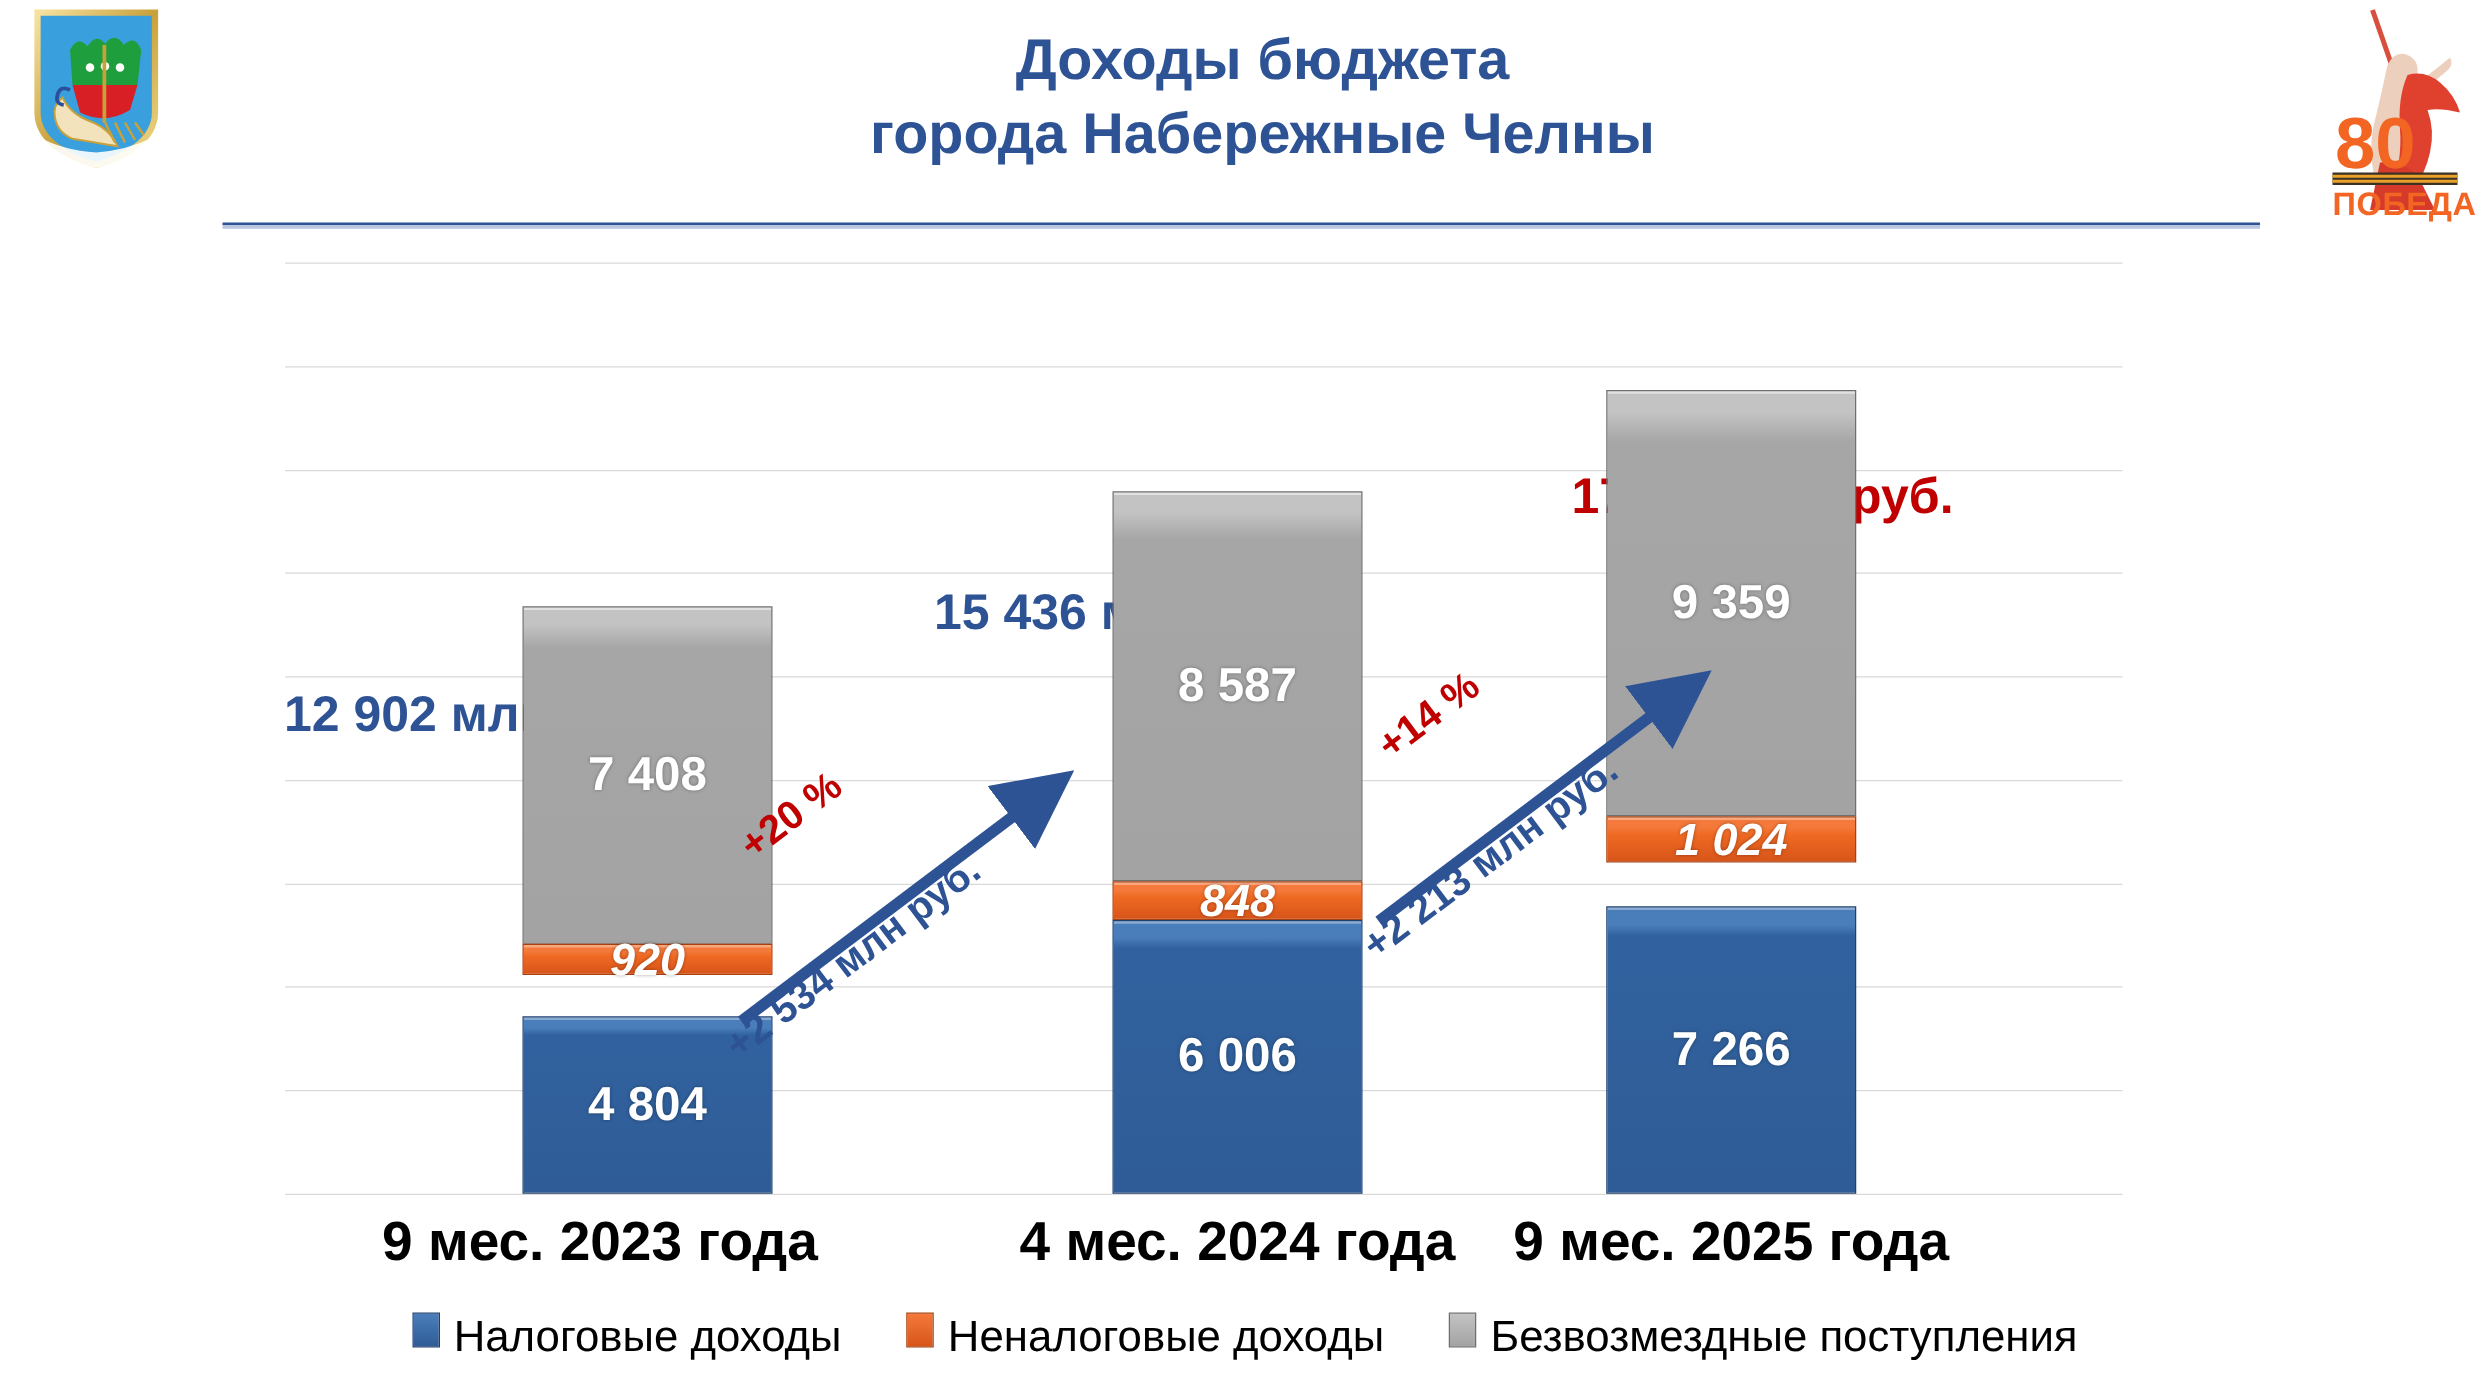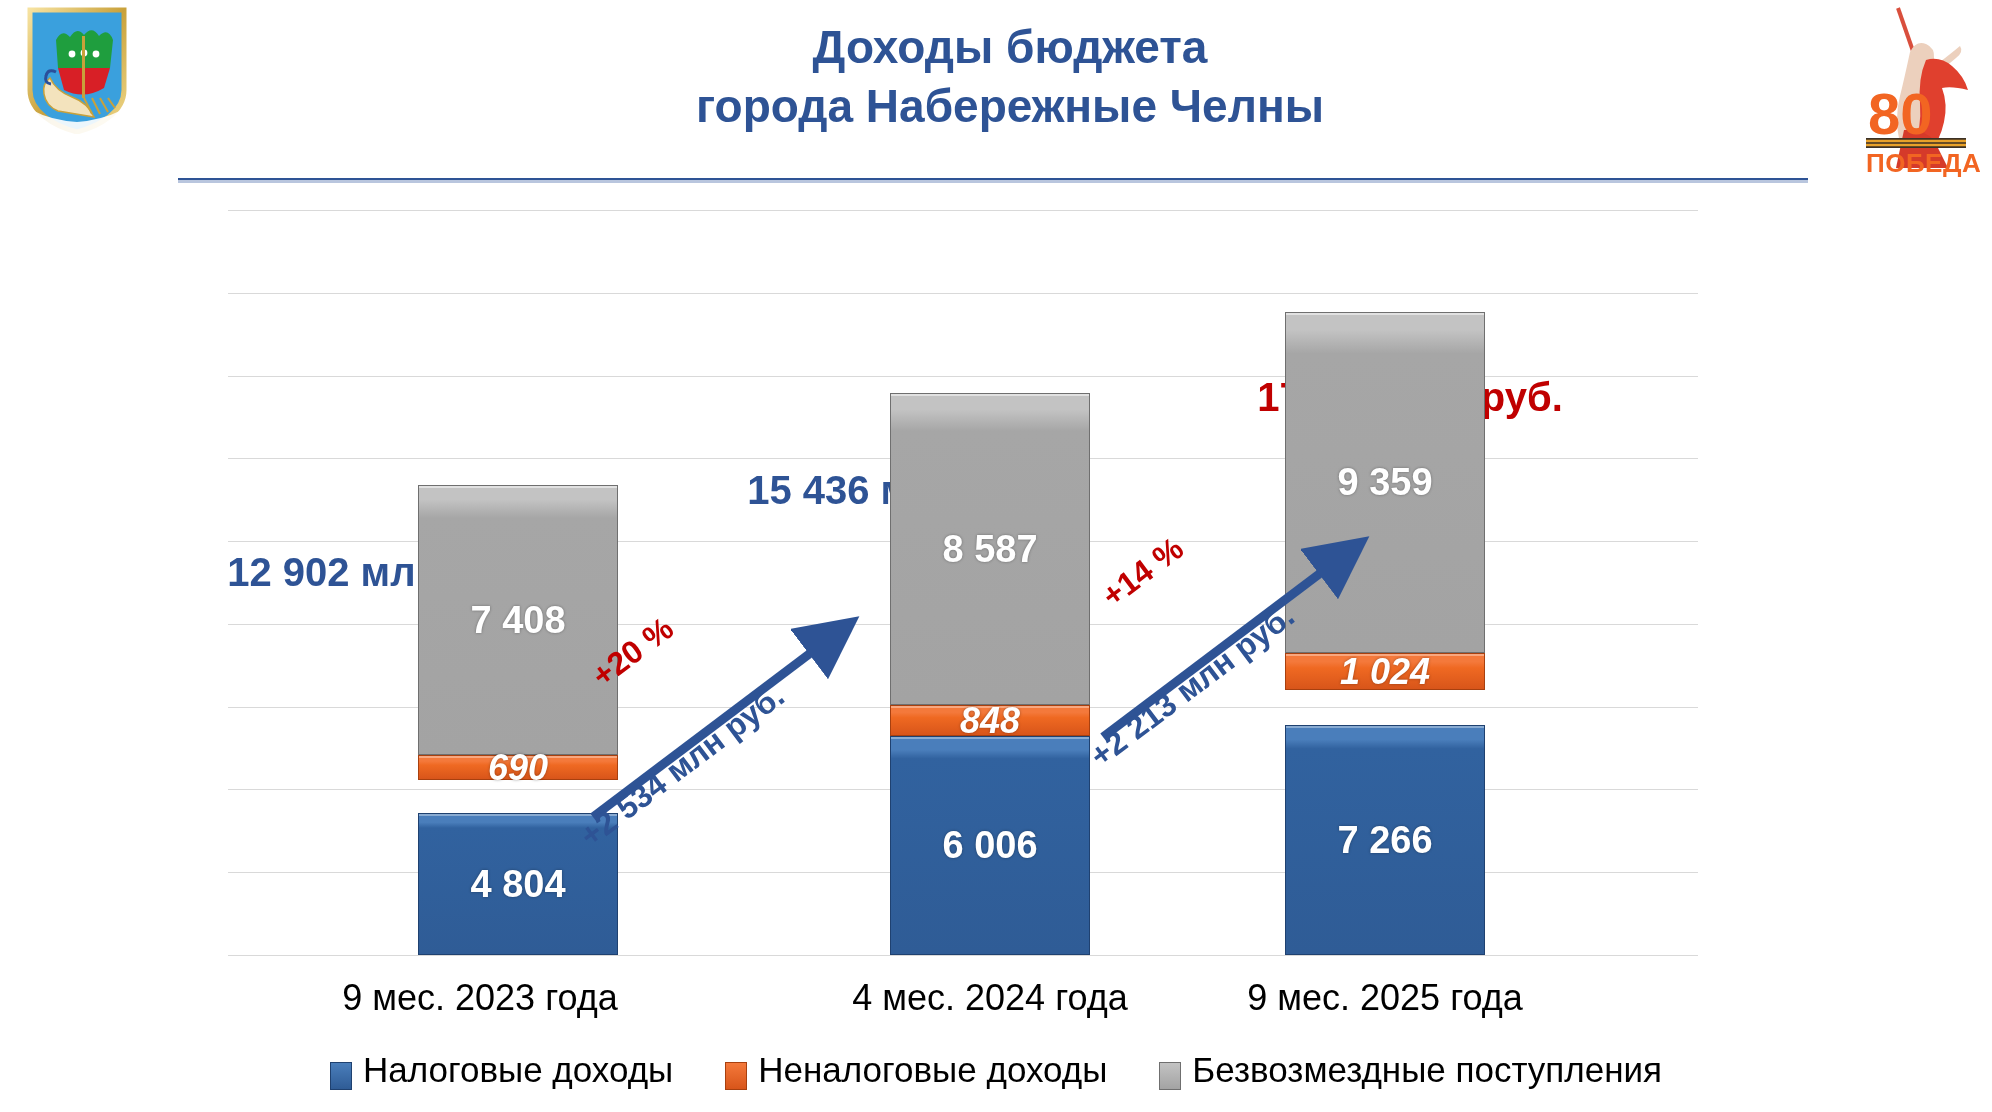--- a/index.html
+++ b/index.html
@@ -67,41 +67,41 @@
   }
   .seg.small{font-size:36px;}
 
   .total-label{
     position:absolute;width:480px;text-align:center;
     font-size:40px;font-weight:bold;white-space:nowrap;
   }
 
   .cat-label{
     position:absolute;bottom:93px;width:360px;text-align:center;
-    font-size:36px;font-weight:normal;color:#000000;white-space:nowrap;
+    font-size:44px;font-weight:bold;color:#000000;white-space:nowrap;
   }
 
   
   .annot{position:absolute;}
   .annot .pct{
     position:absolute;font-size:32px;font-weight:bold;color:#C00000;
     white-space:nowrap;
   }
   .annot .delta{
     position:absolute;font-size:32px;font-weight:bold;color:#2E5395;
     white-space:nowrap;
   }
 
   
   #legend{
     position:absolute;left:0;bottom:22px;width:1992px;
     display:flex;justify-content:center;align-items:center;gap:52px;
     font-size:35px;color:#000000;
   }
-  .legend-item{display:flex;align-items:flex-end;gap:11px;white-space:nowrap;}
+  .legend-item{display:flex;align-items:flex-start;gap:11px;white-space:nowrap;}
   .swatch{width:20px;height:26px;display:inline-block;}
   .sw-blue{background:linear-gradient(to bottom,#4a7ebb,#2f5c96);border:1px solid #1f4170;}
   .sw-orange{background:linear-gradient(to bottom,#f4793b,#d8551a);border:1px solid #a8400f;}
   .sw-gray{background:linear-gradient(to bottom,#c3c3c3,#a3a3a3);border:1px solid #6f6f6f;}
 </style>
 </head>
 <body>
 
 <div id="header">
 
@@ -177,21 +177,21 @@
     <div class="gridline" style="top:662px"></div>
     <div class="gridline" style="top:745px"></div>
   </div>
 
   <div class="total-label" style="left:140px;top:365px;color:#2E5395;">12 902 млн руб.</div>
   <div class="total-label" style="left:660px;top:283px;color:#2E5395;">15 436 млн руб.</div>
   <div class="total-label" style="left:1170px;top:190px;color:#C00000;">17 649 млн руб.</div>
 
   <div class="bar-group" style="left:380px;height:470px;margin-left:38px;">
     <div class="seg seg-gray" style="bottom:200px;height:270px;">7 408</div>
-    <div class="seg seg-orange small" style="bottom:175px;height:25px;">690</div>
+    <div class="seg seg-orange small" style="bottom:175px;height:25px;">920</div>
     <div class="seg seg-blue" style="bottom:0px;height:142px;">4 804</div>
   </div>
 
   <div class="bar-group" style="left:890px;height:562px;">
     <div class="seg seg-gray" style="bottom:250px;height:312px;">8 587</div>
     <div class="seg seg-orange small" style="bottom:219px;height:31px;">848</div>
     <div class="seg seg-blue" style="bottom:0px;height:219px;">6 006</div>
   </div>
 
   <div class="bar-group" style="left:1285px;height:643px;">

